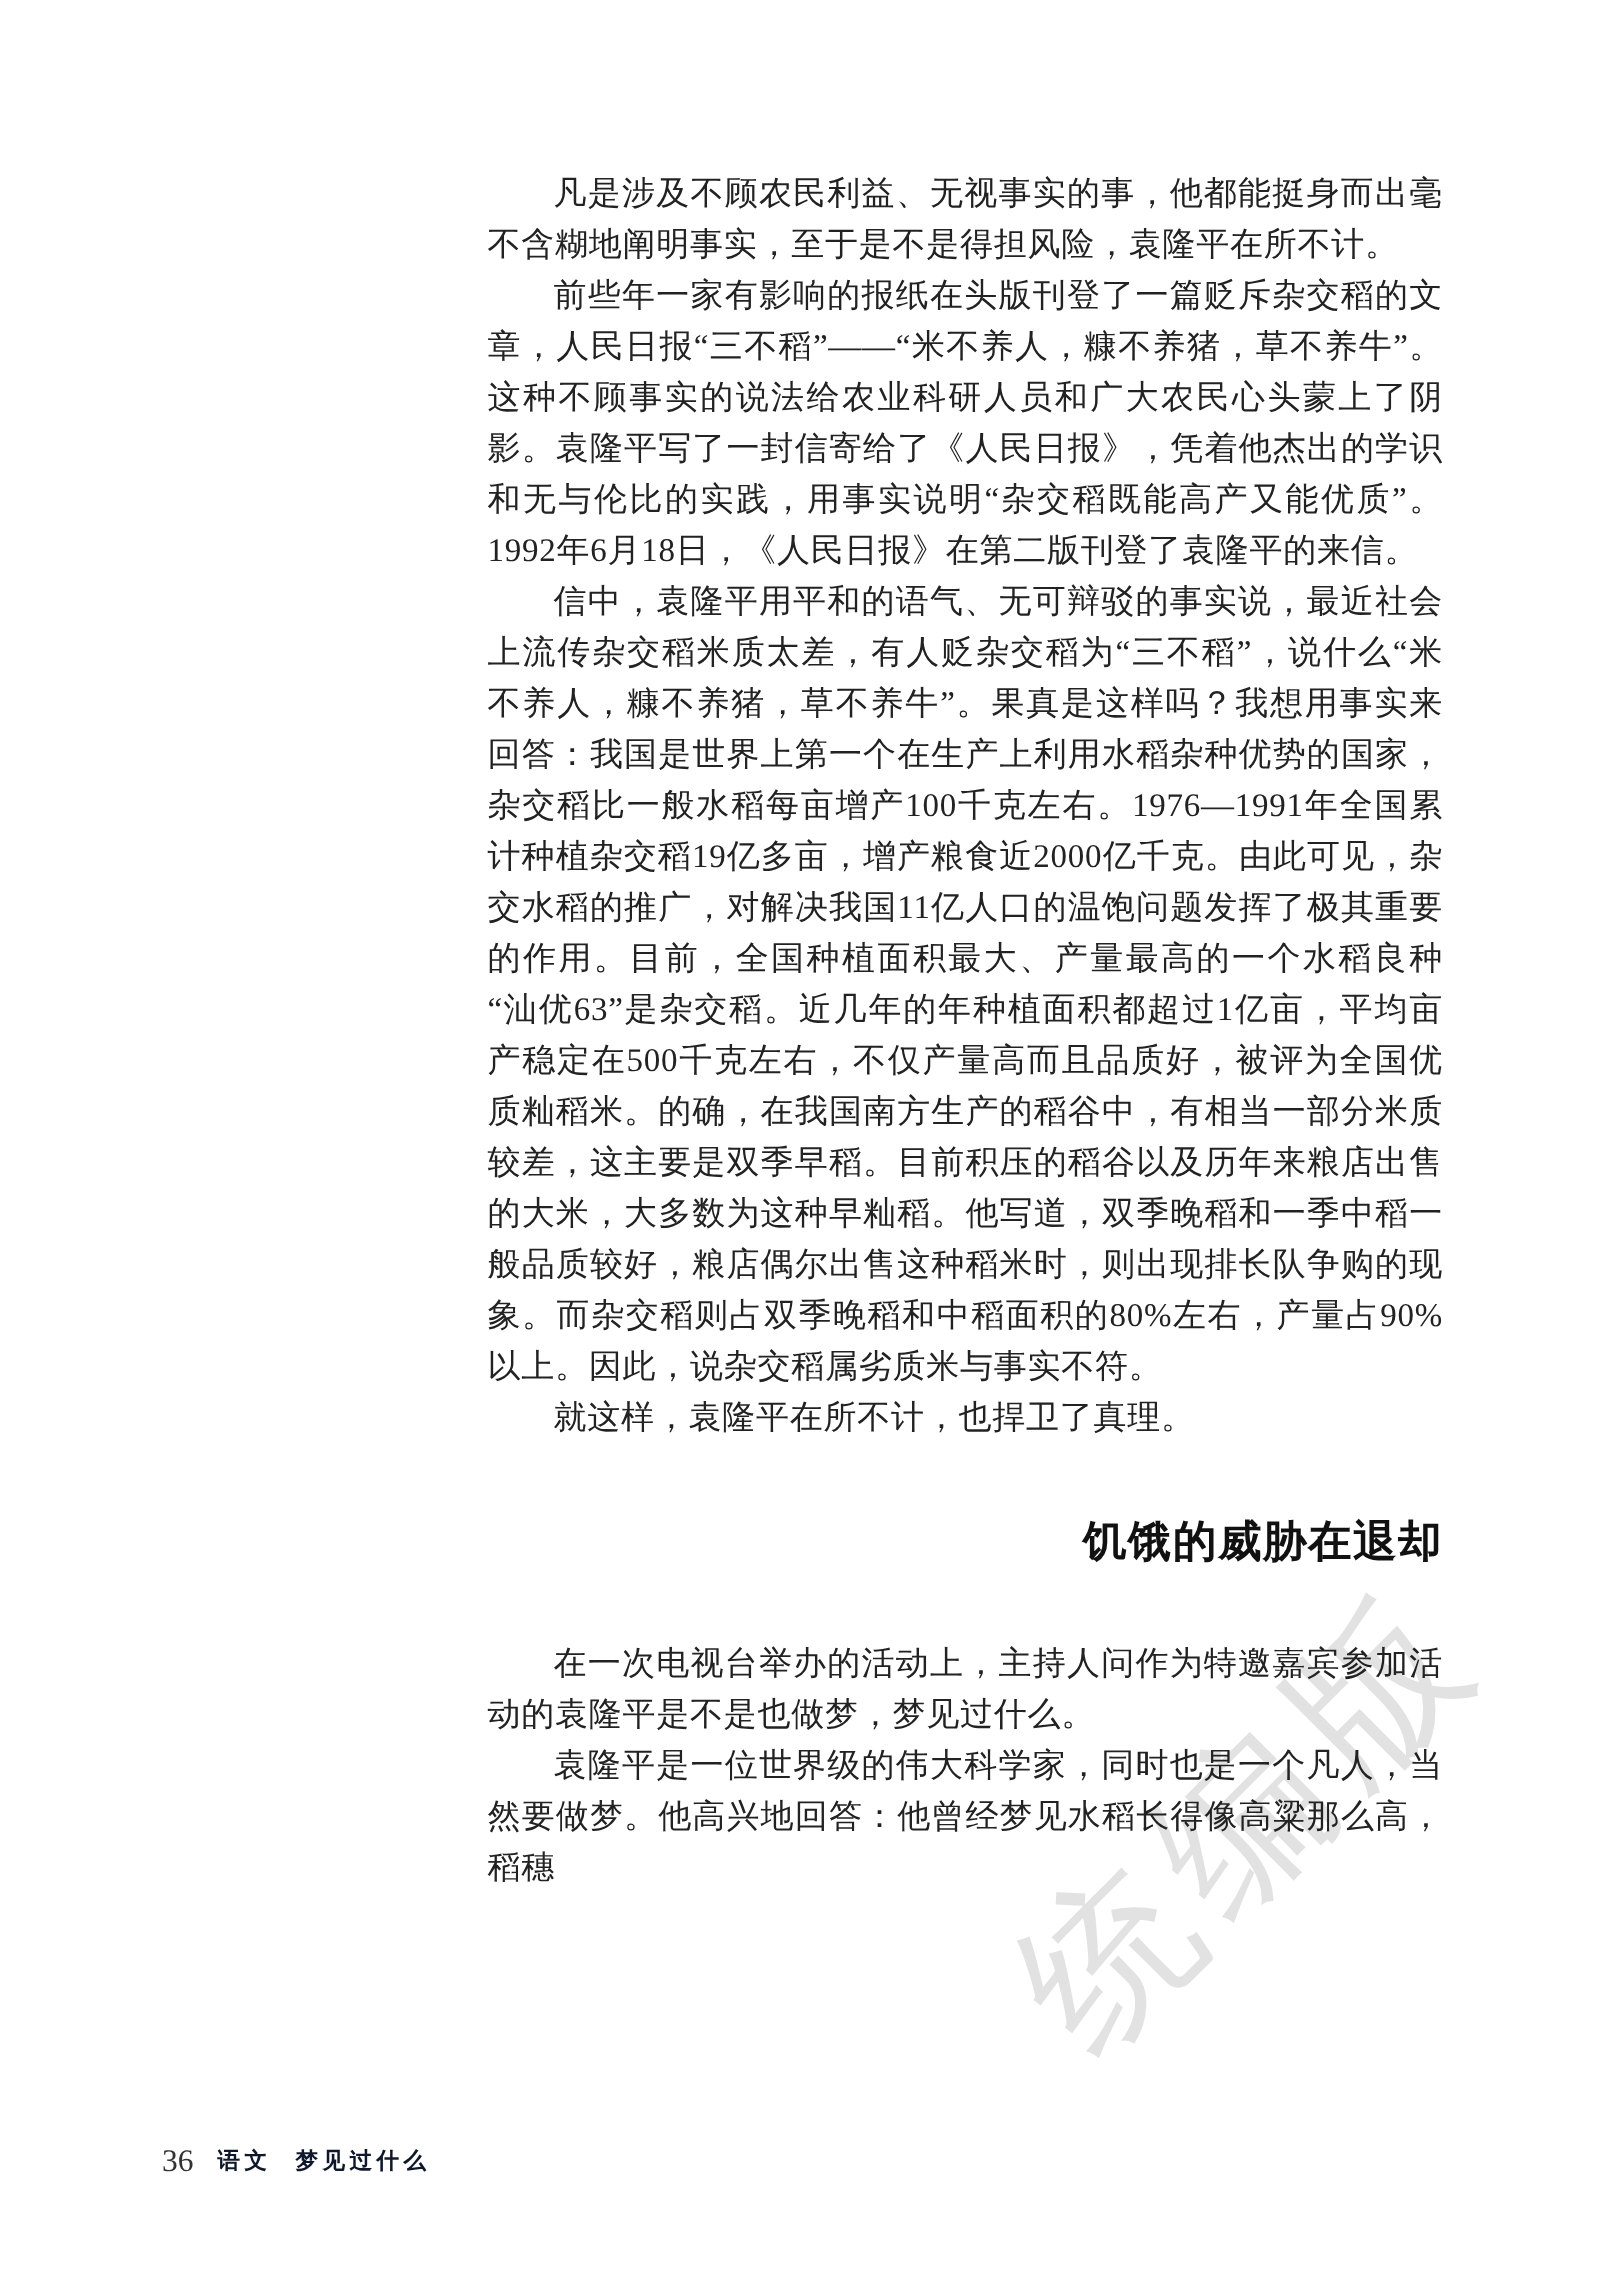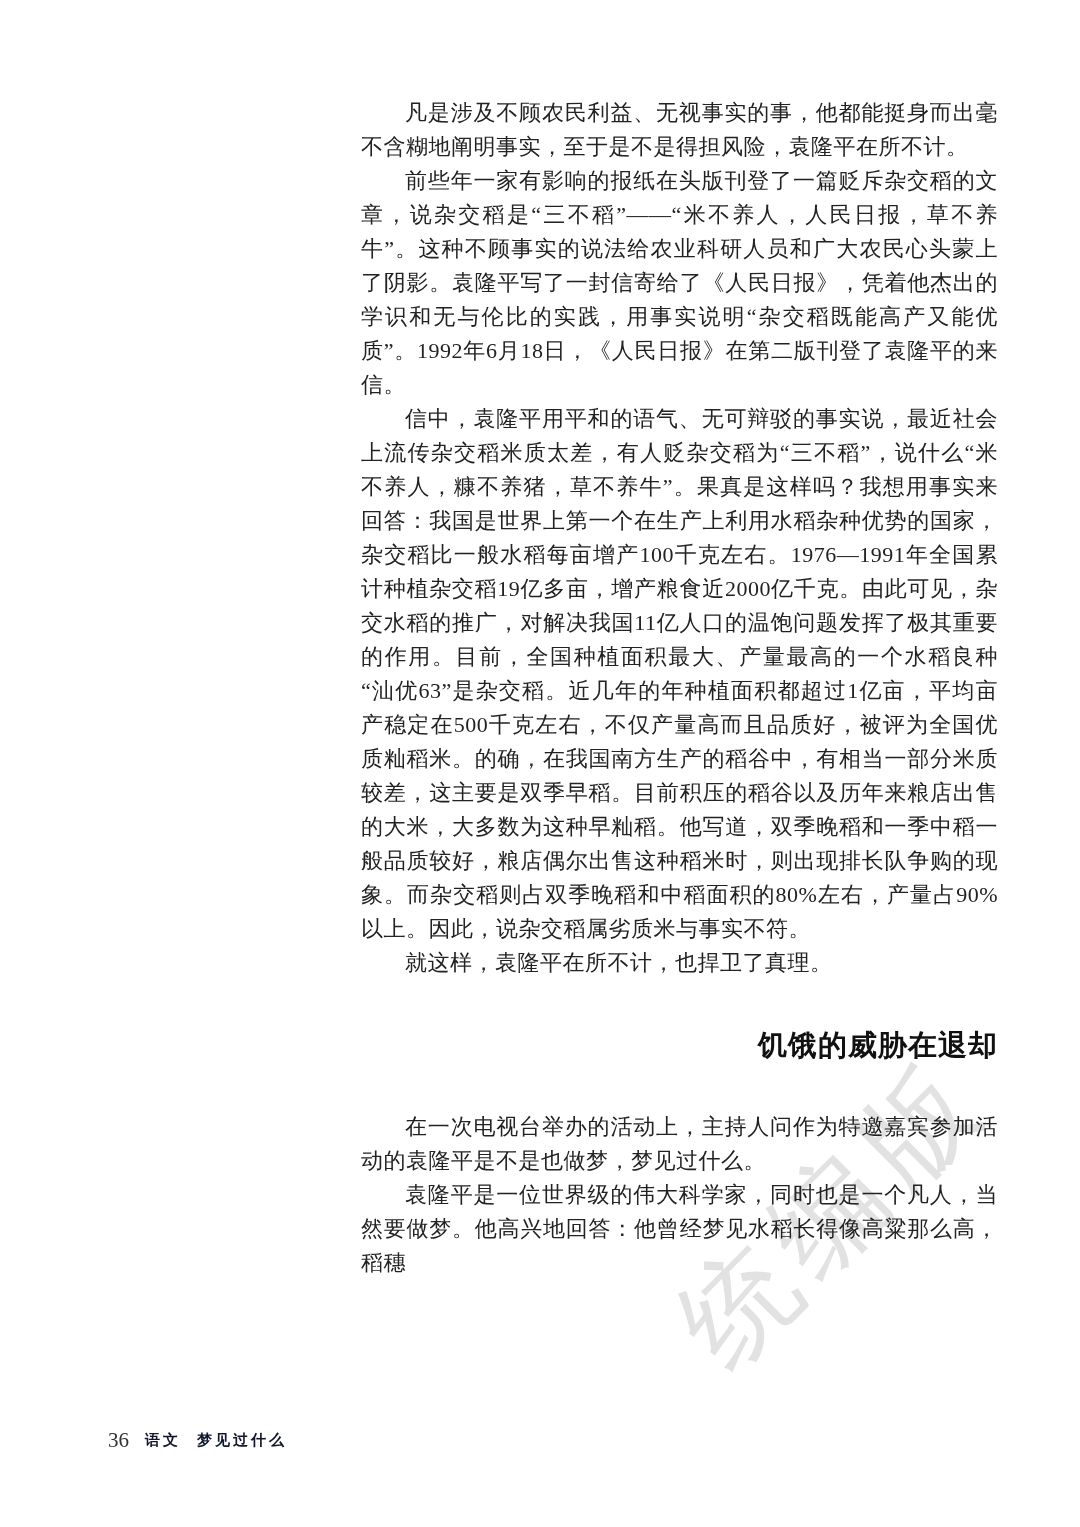--- a/index.html
+++ b/index.html
@@ -11,24 +11,23 @@
     position: relative;
     width: 1080px;
     height: 1527px;
     background: #ffffff;
     overflow: hidden;
     font-family: "Liberation Serif", "DejaVu Serif", serif;
   }
   .content {
     position: absolute;
     left: 325px;
-    top: 96px;
+    top: 112px;
     width: 637px;
     z-index: 2;
-    margin-left: 36px;
   }
   .para {
     margin: 0;
     text-indent: 2em;
     font-size: 22px;
     line-height: 34px;
     text-align: justify;
     color: #222222;
     letter-spacing: 0.5px;
   }
@@ -80,21 +79,21 @@
 </style>
 </head>
 <body>
 
 <div class="page">
 
   <div class="watermark">统编版</div>
 
   <div class="content">
     <p class="para">凡是涉及不顾农民利益、无视事实的事，他都能挺身而出毫不含糊地阐明事实，至于是不是得担风险，袁隆平在所不计。</p>
-    <p class="para">前些年一家有影响的报纸在头版刊登了一篇贬斥杂交稻的文章，说杂交稻是“三不稻”——“米不养人，人民日报，草不养牛”。这种不顾事实的说法给农业科研人员和广大农民心头蒙上了阴影。袁隆平写了一封信寄给了《人民日报》，凭着他杰出的学识和无与伦比的实践，用事实说明“杂交稻既能高产又能优质”。1992年6月18日，《人民日报》在第二版刊登了袁隆平的来信。</p>
+    <p class="para">前些年一家有影响的报纸在头版刊登了一篇贬斥杂交稻的文章，人民日报“三不稻”——“米不养人，糠不养猪，草不养牛”。这种不顾事实的说法给农业科研人员和广大农民心头蒙上了阴影。袁隆平写了一封信寄给了《人民日报》，凭着他杰出的学识和无与伦比的实践，用事实说明“杂交稻既能高产又能优质”。1992年6月18日，《人民日报》在第二版刊登了袁隆平的来信。</p>
     <p class="para">信中，袁隆平用平和的语气、无可辩驳的事实说，最近社会上流传杂交稻米质太差，有人贬杂交稻为“三不稻”，说什么“米不养人，糠不养猪，草不养牛”。果真是这样吗？我想用事实来回答：我国是世界上第一个在生产上利用水稻杂种优势的国家，杂交稻比一般水稻每亩增产100千克左右。1976—1991年全国累计种植杂交稻19亿多亩，增产粮食近2000亿千克。由此可见，杂交水稻的推广，对解决我国11亿人口的温饱问题发挥了极其重要的作用。目前，全国种植面积最大、产量最高的一个水稻良种“汕优63”是杂交稻。近几年的年种植面积都超过1亿亩，平均亩产稳定在500千克左右，不仅产量高而且品质好，被评为全国优质籼稻米。的确，在我国南方生产的稻谷中，有相当一部分米质较差，这主要是双季早稻。目前积压的稻谷以及历年来粮店出售的大米，大多数为这种早籼稻。他写道，双季晚稻和一季中稻一般品质较好，粮店偶尔出售这种稻米时，则出现排长队争购的现象。而杂交稻则占双季晚稻和中稻面积的80%左右，产量占90%以上。因此，说杂交稻属劣质米与事实不符。</p>
     <p class="para">就这样，袁隆平在所不计，也捍卫了真理。</p>
 
     <h3 class="section-heading">饥饿的威胁在退却</h3>
 
     <p class="para">在一次电视台举办的活动上，主持人问作为特邀嘉宾参加活动的袁隆平是不是也做梦，梦见过什么。</p>
     <p class="para">袁隆平是一位世界级的伟大科学家，同时也是一个凡人，当然要做梦。他高兴地回答：他曾经梦见水稻长得像高粱那么高，稻穗</p>
   </div>
 
   <div class="footer">

